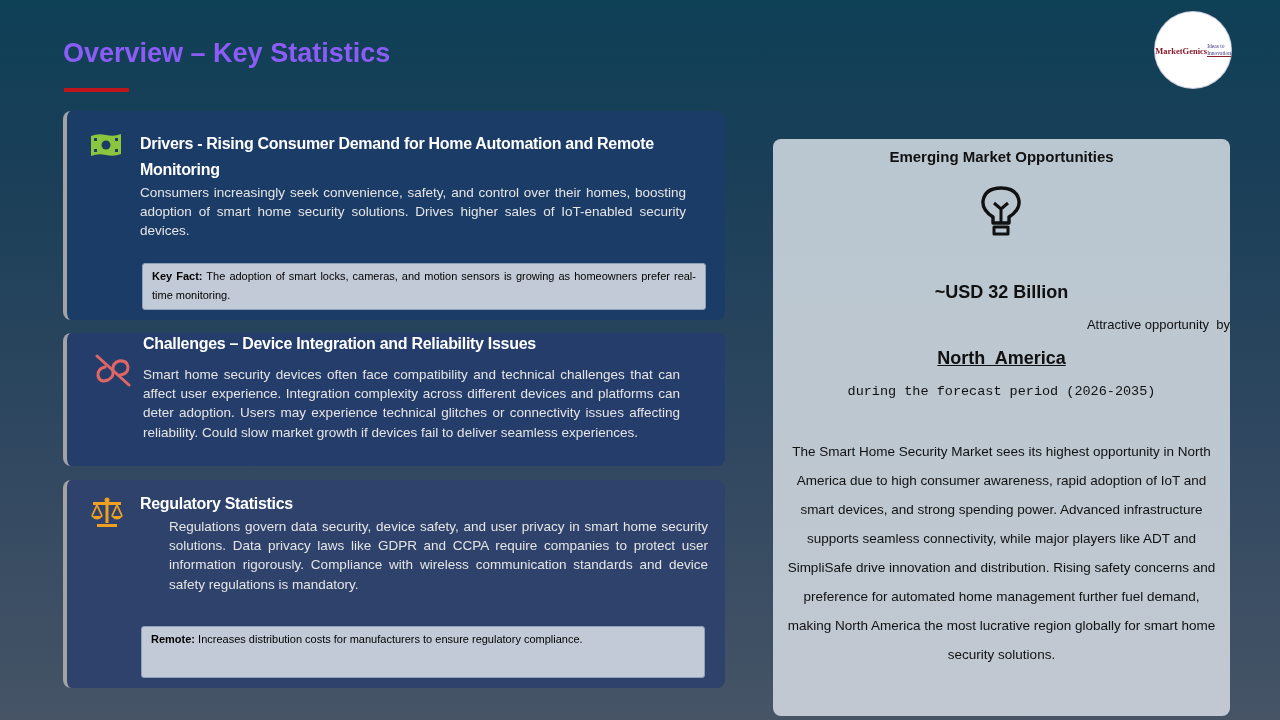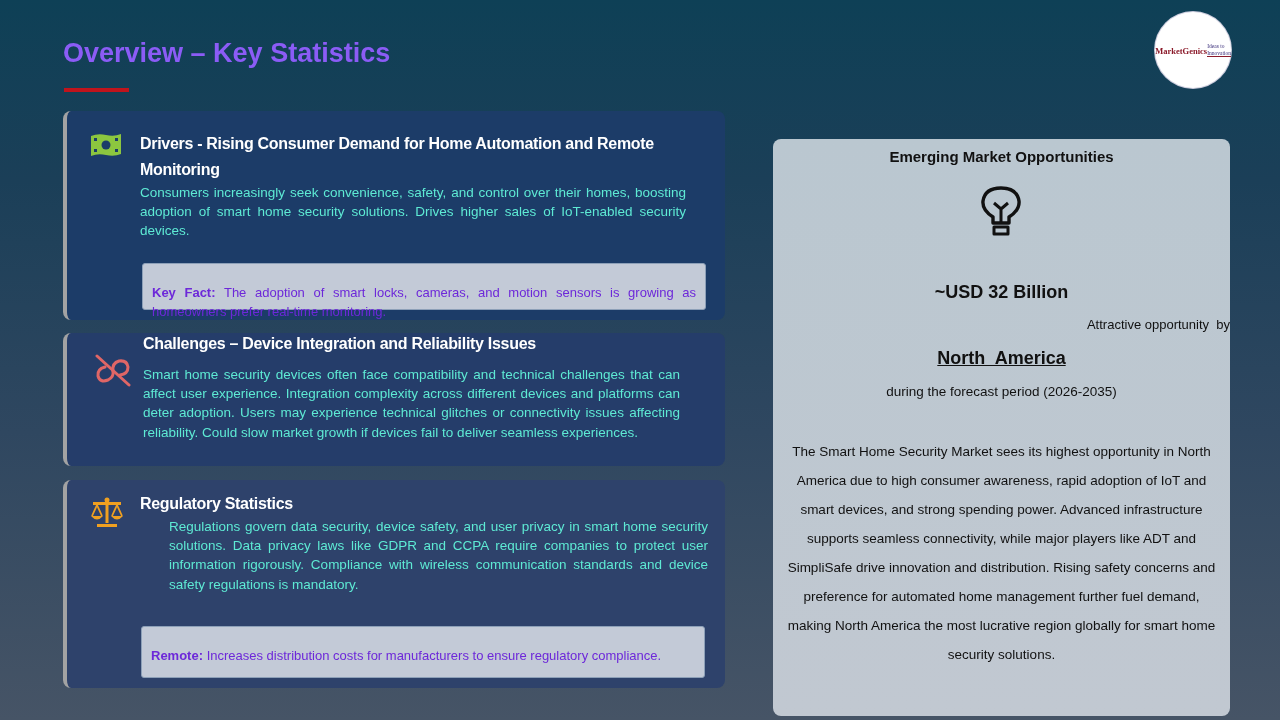--- a/index.html
+++ b/index.html
@@ -31,41 +31,41 @@
     }
     .card.c1 { top: 111px; height: 209px; background: #1c3c68; }
     .card.c2 { top: 333px; height: 133px; background: #253d6a; }
     .card.c3 { top: 480px; height: 208px; background: #2e426b; }
     .card-icon { position: absolute; }
     .card-title {
       position: absolute; font-size: 16px; font-weight: bold; color: #ffffff; line-height: 26px;
       font-family: "Liberation Sans", sans-serif; letter-spacing: -0.3px;
     }
     .card-body {
-      position: absolute; font-size: 13.5px; color: #5eead4; line-height: 19.2px; text-align: justify;
+      position: absolute; font-size: 13.5px; color: #e5e5e5; line-height: 19.2px; text-align: justify;
     }
     .fact-box {
-      position: absolute; background: #c3cad7; color: #6d28d9; border-radius: 3px;
-      font-size: 13px; line-height: 19px; text-align: justify; padding: 19px 9px; box-sizing: border-box;
+      position: absolute; background: #c3cad7; color: #000000; border-radius: 3px;
+      font-size: 11px; line-height: 19px; text-align: justify; padding: 3px 9px; box-sizing: border-box;
       border: 1px solid #8da0b8;
     }
     .fact-box b { font-weight: bold; }
 
     .right-panel {
       position: absolute; left: 773px; top: 111px; width: 457px; height: 577px;
       background: linear-gradient(180deg, #bac7d0 0%, #c1c8d1 100%); border-radius: 8px; color: #111111;
       text-align: center;
       margin-top: 28px;
     }
     .rp-title { position: absolute; left: 0; right: 0; top: 9px; font-size: 15px; font-weight: bold; }
     .bulb { position: absolute; left: 206px; top: 46px; width: 44px; height: 54px; }
     .rp-value { position: absolute; left: 0; right: 0; top: 143px; font-size: 18px; font-weight: bold; }
     .rp-sub1 { position: absolute; left: 0; right: 0; top: 178px; font-size: 13px; }
     .rp-region { position: absolute; left: 0; right: 0; top: 209px; font-size: 18px; font-weight: bold; }
-    .rp-sub2 { position: absolute; left: 0; right: 0; top: 245px; font-size: 13.5px; }
+    .rp-sub2 { position: absolute; left: 0; right: 0; top: 245px; font-size: 13.5px; font-family: Liberation Mono, monospace; }
     .rp-desc {
       position: absolute; left: 8px; right: 8px; top: 298px; font-size: 13.5px; line-height: 29px; text-align: center;
     }
   </style>
 </head>
 <body>
 
 <div class="title">Overview – Key Statistics</div>
 <div class="title-underline"></div>
 

